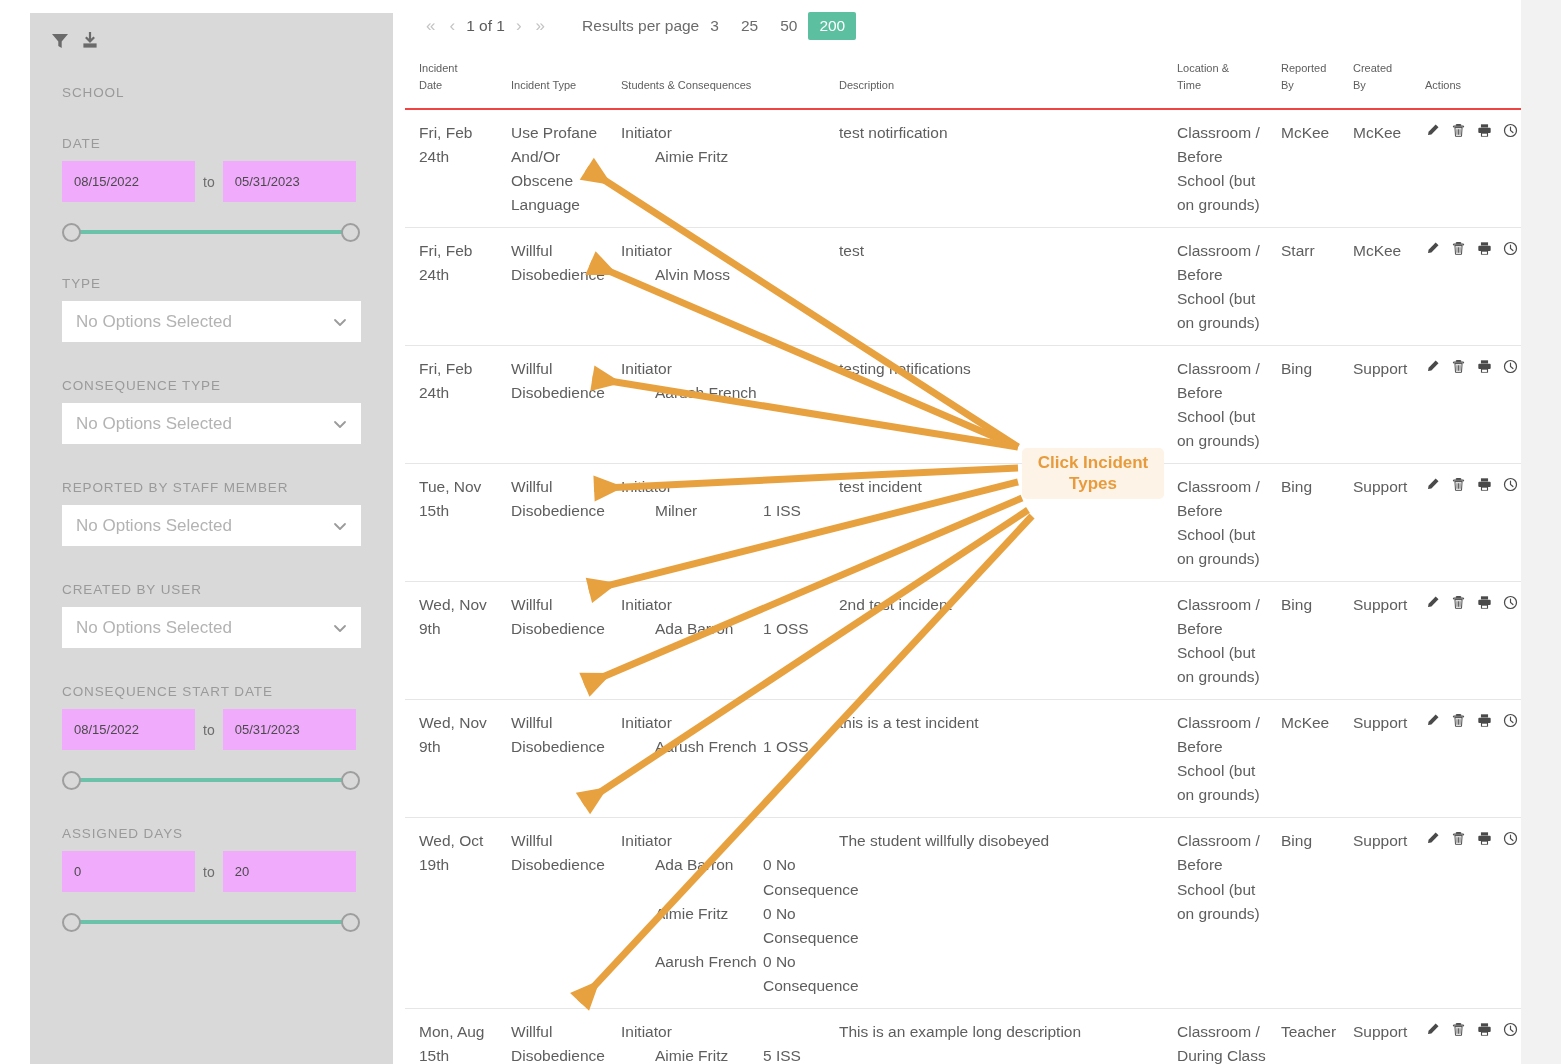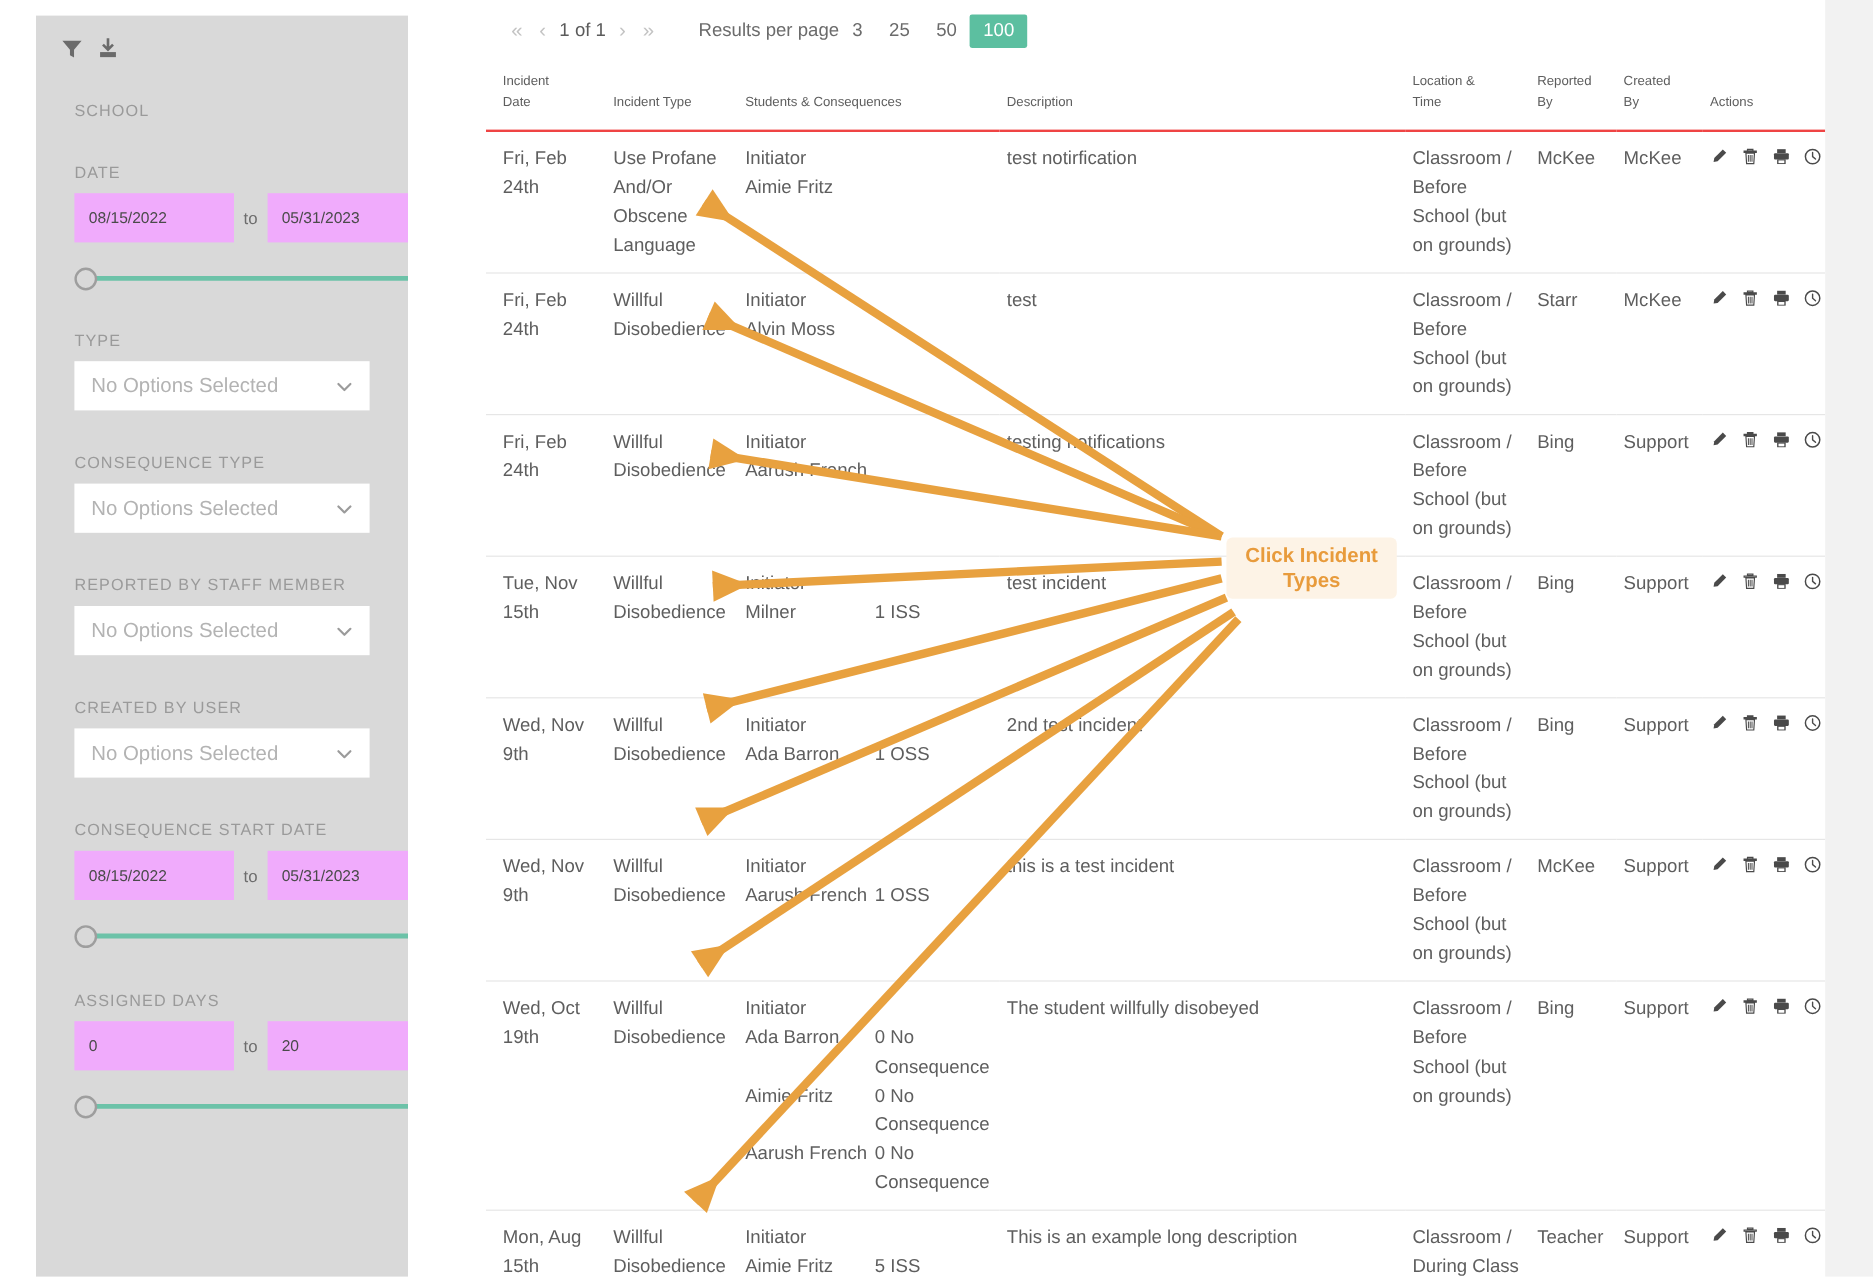--- a/index.html
+++ b/index.html
@@ -14,21 +14,21 @@
     position: relative;
     width: 1561px; height: 1064px;
     background: #ffffff;
     display: flex;
   }
 
   
   .sidebar-outer {
     position: absolute;
     left: 30px; top: 13px;
-    width: 310px; height: 1051px;
+    width: 363px; height: 1051px;
     background: #d9d9d9;
     overflow: hidden;
   }
   .sidebar-icons {
     padding: 18px 0 0 20px;
     display: flex; gap: 10px; align-items: center;
   }
   .sb-icon { width: 20px; height: 20px; display:inline-block; cursor: pointer; }
   .sb-icon svg { display:block; }
 
@@ -159,21 +159,21 @@
   .c-date   { width: 100px; padding-left: 14px !important; }
   .c-type   { width: 110px; }
   .c-stud   { width: 218px; }
   .c-desc   { width: 338px; }
   .c-loc    { width: 104px; }
   .c-rep    { width: 72px; }
   .c-cre    { width: 72px; }
   .c-act    { width: 102px; }
 
   .lnk { color: #eda043; cursor: pointer; }
-  .stud-table { border-collapse: collapse; width: 100%; }
+  .stud-table { border-collapse: collapse; width: 100%; margin-left: 34px; }
   .stud-table td {
     border: none !important;
     padding: 0 !important;
     font-size: 15.5px;
     line-height: 1.55;
     vertical-align: top;
   }
   .stud-name { width: 108px; padding-right: 8px !important; }
   .stud-cons { color: #5e5e5e; }
   .init-label { color: #5e5e5e; }
@@ -315,21 +315,21 @@
     <div class="pager">
       <span class="pg-arrow">«</span>
       <span class="pg-arrow">‹</span>
       <span class="pg-count">1 of 1</span>
       <span class="pg-arrow">›</span>
       <span class="pg-arrow">»</span>
       <span class="rpp-label">Results per page</span>
       <span class="rpp">3</span>
       <span class="rpp">25</span>
       <span class="rpp">50</span>
-      <span class="rpp active">100</span>
+      <span class="rpp active">200</span>
     </div>
 
     <table class="incidents">
       <thead>
         <tr>
           <th class="c-date">
             <div>Incident</div>
             <div>Date</div>
           </th>
           <th class="c-type">

